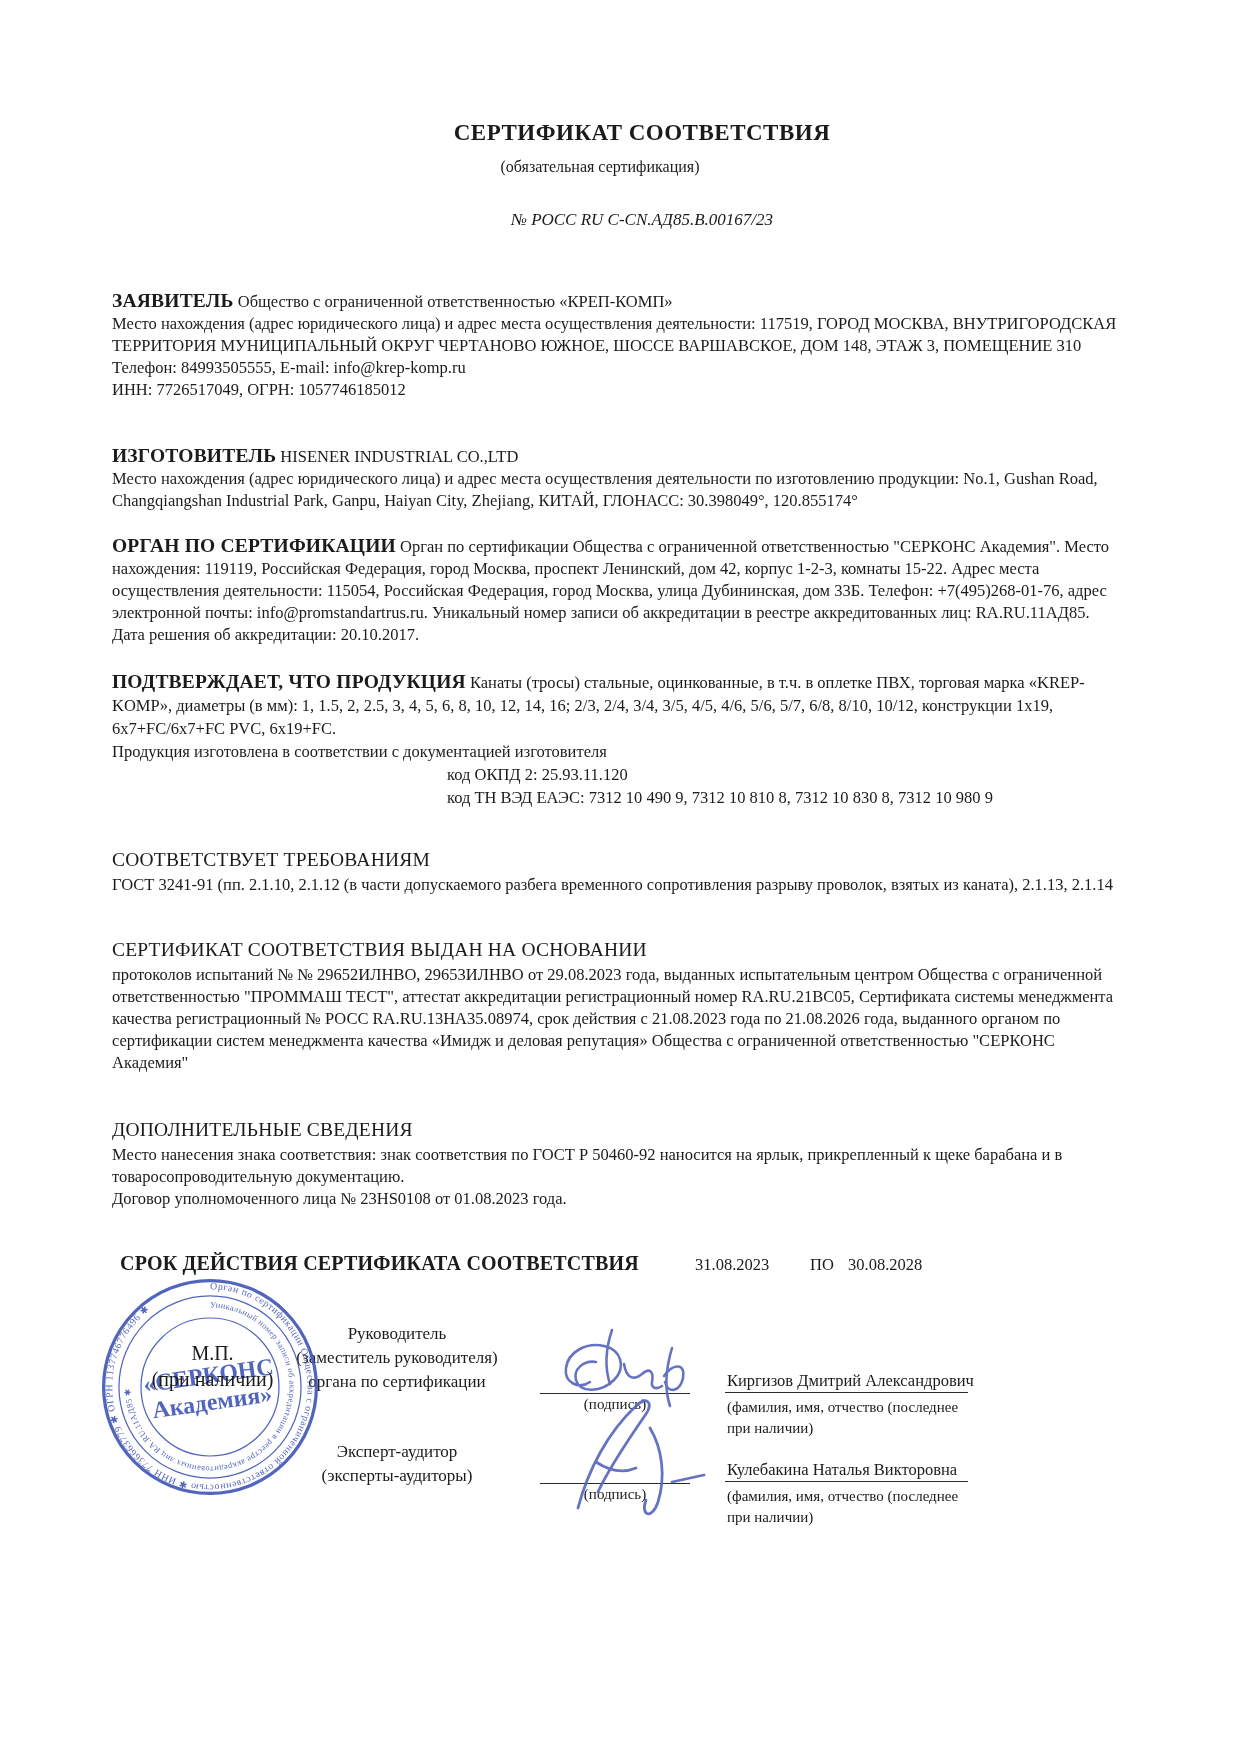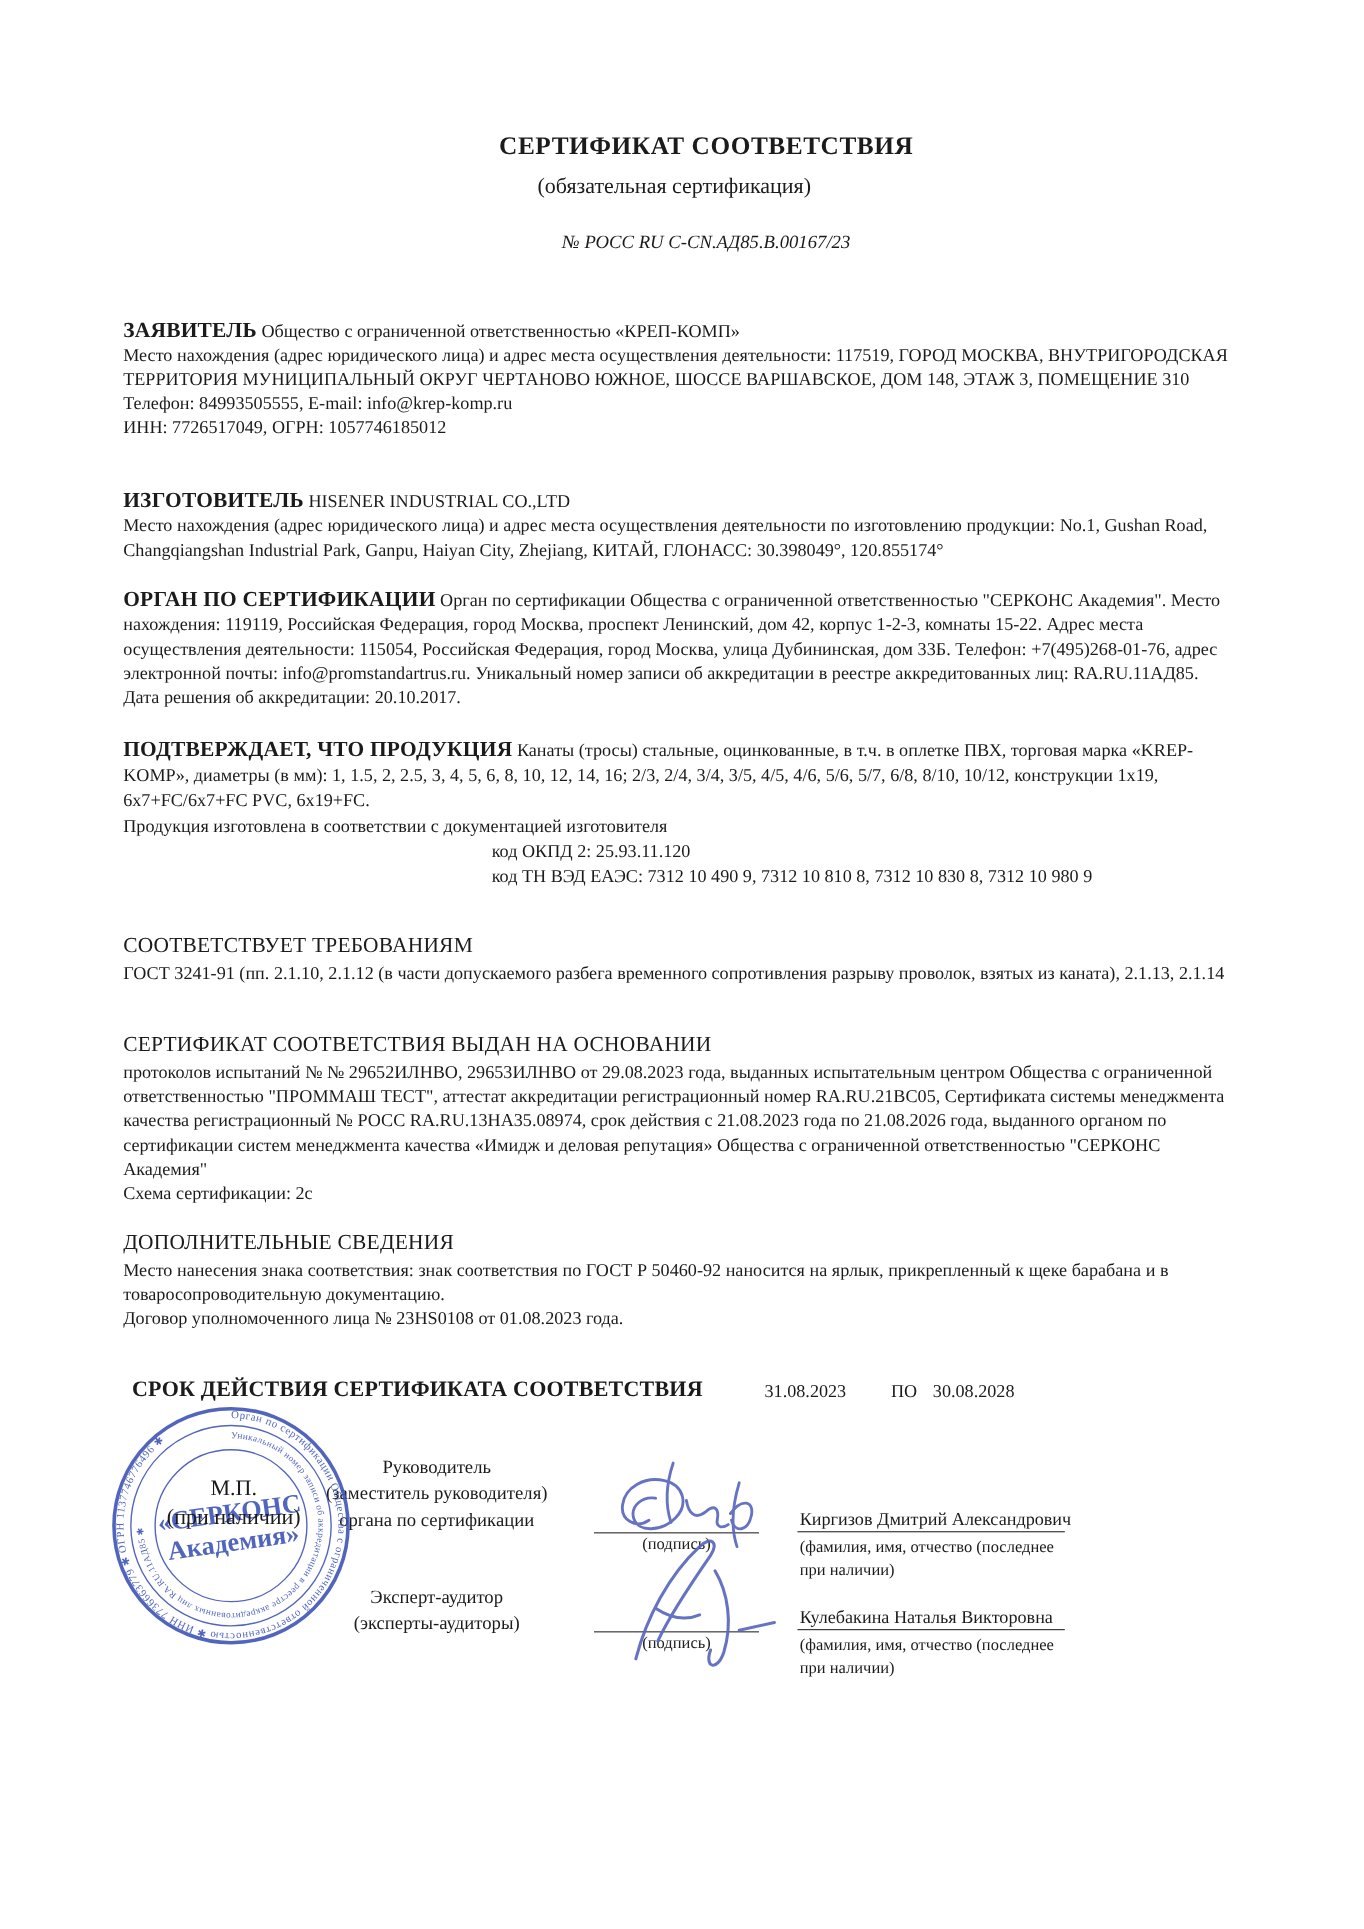--- a/index.html
+++ b/index.html
@@ -7,21 +7,21 @@
     position:relative;
     width:1240px;height:1754px;
     background:#ffffff;
     font-family:"Liberation Serif","DejaVu Serif",serif;
     color:#1b1b1b;
     overflow:hidden;
   }
   .abs{position:absolute;}
   .center{text-align:center;margin-left:22px;}
   .doc-title{left:0;width:1240px;top:120px;font-size:23px;font-weight:700;letter-spacing:.5px;}
-  .doc-subtitle{left:13px;width:1156px;top:158px;font-size:20px;}
+  .doc-subtitle{left:0;width:1156px;top:158px;font-size:16px;}
   .doc-number{left:0;width:1240px;top:210px;font-size:17px;font-style:italic;}
   .sec{left:112px;width:1012px;font-size:16.5px;line-height:22px;}
   .sec p{margin:0;}
   .h-inline{font-weight:700;font-size:19.5px;letter-spacing:.2px;}
   .h-block{font-weight:400;font-size:19.5px;letter-spacing:.2px;margin:0 0 3px 0;}
   .codes{margin-left:335px;}
   .s4 p{line-height:23px;}
   .validity-label{left:120px;top:1252px;font-size:20px;font-weight:700;letter-spacing:.2px;}
   .date{font-size:16.5px;top:1255px;}
   .mp-block{left:125px;top:1340px;width:175px;text-align:center;font-size:20px;line-height:26px;z-index:5;}
@@ -79,21 +79,20 @@
   </div>
 
   <div class="abs sec" style="top:849px">
     <div class="h-block">СООТВЕТСТВУЕТ ТРЕБОВАНИЯМ</div>
     <p>ГОСТ 3241-91 (пп. 2.1.10, 2.1.12 (в части допускаемого разбега временного сопротивления разрыву проволок, взятых из каната), 2.1.13, 2.1.14</p>
   </div>
 
   <div class="abs sec" style="top:939px">
     <div class="h-block">СЕРТИФИКАТ СООТВЕТСТВИЯ ВЫДАН НА ОСНОВАНИИ</div>
     <p>протоколов испытаний № № 29652ИЛНВО, 29653ИЛНВО от 29.08.2023 года, выданных испытательным центром Общества с ограниченной ответственностью "ПРОММАШ ТЕСТ", аттестат аккредитации регистрационный номер RA.RU.21ВС05, Сертификата системы менеджмента качества регистрационный № РОСС RA.RU.13НА35.08974, срок действия с 21.08.2023 года по 21.08.2026 года, выданного органом по сертификации систем менеджмента качества «Имидж и деловая репутация» Общества с ограниченной ответственностью "СЕРКОНС Академия"</p>
-    <p>Схема сертификации: 2с</p>
   </div>
 
   <div class="abs sec" style="top:1119px">
     <div class="h-block">ДОПОЛНИТЕЛЬНЫЕ СВЕДЕНИЯ</div>
     <p>Место нанесения знака соответствия: знак соответствия по ГОСТ Р 50460-92 наносится на ярлык, прикрепленный к щеке барабана и в товаросопроводительную документацию.</p>
     <p>Договор уполномоченного лица № 23HS0108 от 01.08.2023 года.</p>
   </div>
 
   <div class="abs validity-label">СРОК ДЕЙСТВИЯ СЕРТИФИКАТА СООТВЕТСТВИЯ</div>
   <span class="abs date" style="left:695px">31.08.2023</span>

